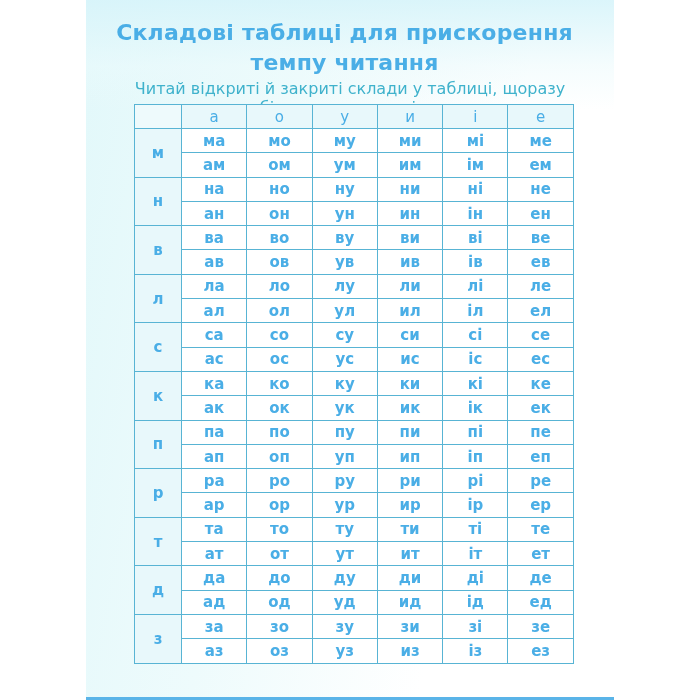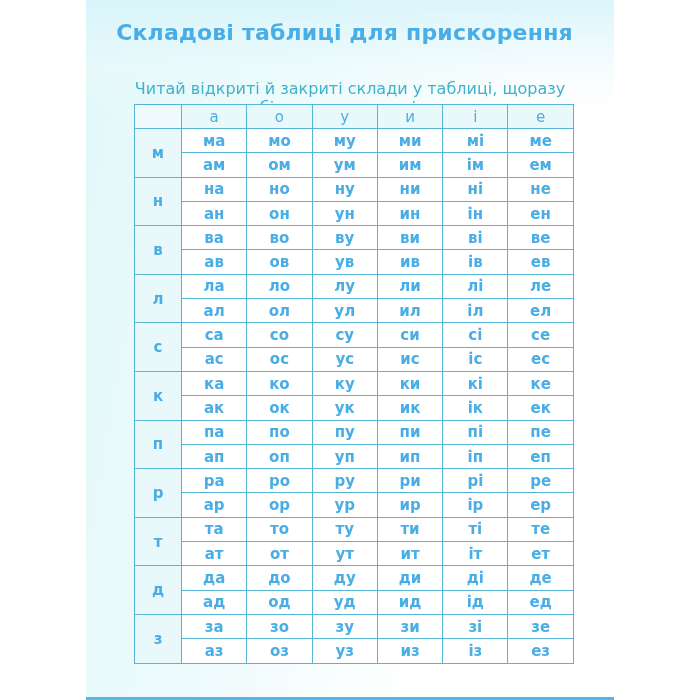--- a/index.html
+++ b/index.html
@@ -50,20 +50,21 @@
   table.syl td.s {
     background: #ffffff; height: 23.3px; font-size: 15px;
   }
 </style>
 </head>
 <body>
 
 <div class="page">
   <div class="page-top-glow"></div>
   <div class="title l1">Складові таблиці для прискорення</div>
+  <div class="title l2">темпу читання</div>
   <div class="subtitle">Читай відкриті й закриті склади у таблиці, щоразу збільшуючи швидкість.</div>
 
   <table class="syl">
     <colgroup>
       <col style="width:47px">
       <col style="width:65.3px">
         <col style="width:65.3px">
         <col style="width:65.3px">
       <col style="width:65.3px">
         <col style="width:65.3px">

